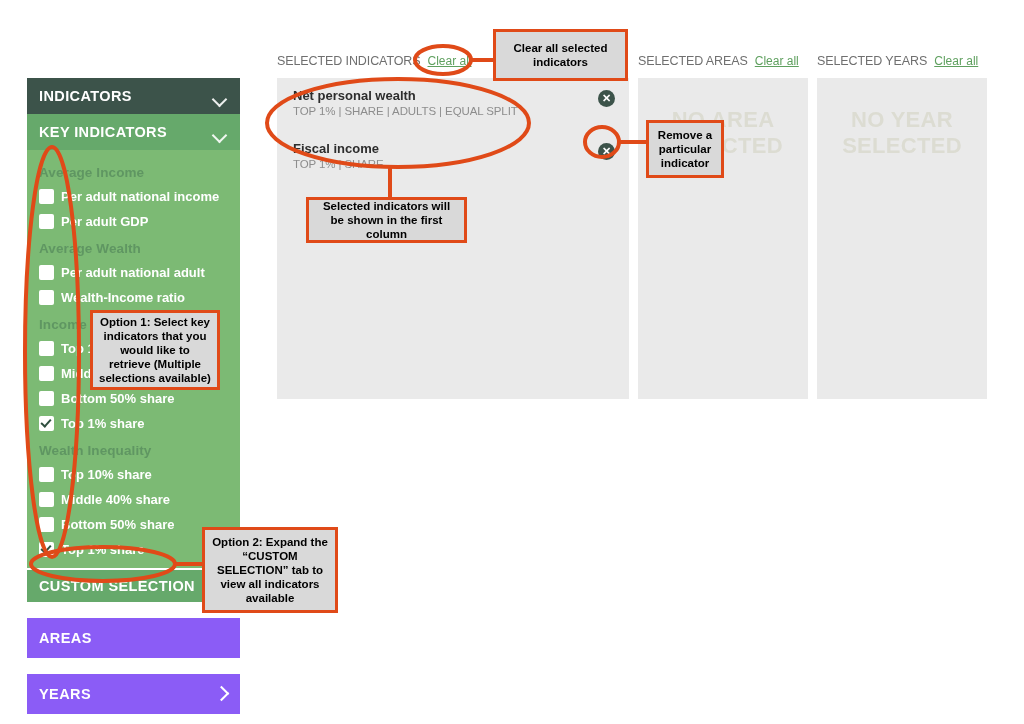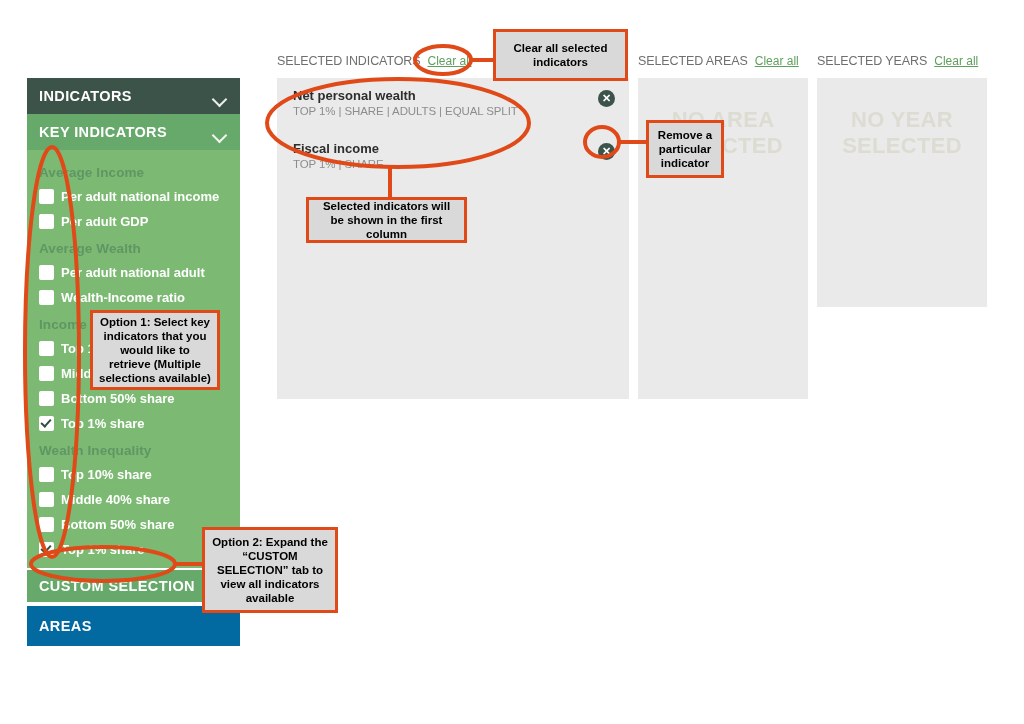--- a/index.html
+++ b/index.html
@@ -45,23 +45,23 @@
     border-right:2.6px solid #2f4f3f;border-bottom:2.6px solid #2f4f3f;
     transform:rotate(42deg);
   }
   .opt-lab{color:#ffffff;font-size:13px;font-weight:bold;white-space:nowrap;}
   .custom-sel{
     background:#66a96b;color:#fff;height:30px;display:flex;align-items:center;
     padding:1px 12px;font-size:14.5px;font-weight:bold;letter-spacing:.4px;
     border-top:2px solid #ffffff;
   }
   .big-tab{
-    background:#0369a1;color:#ffffff;height:40px;display:flex;align-items:center;
+    background:#8b5cf6;color:#ffffff;height:40px;display:flex;align-items:center;
     justify-content:space-between;padding:8px 12px;box-sizing:border-box;
-    font-size:14.5px;font-weight:bold;letter-spacing:.4px;margin-top:4px;
+    font-size:14.5px;font-weight:bold;letter-spacing:.4px;margin-top:16px;
   }
 
   
   .col{position:absolute;}
   .col-head{
     display:flex;align-items:baseline;gap:7px;height:16px;margin-bottom:8px;
   }
   .col-head .ttl{color:#6f6f6f;font-size:12.5px;letter-spacing:-.1px;}
   .col-head .clr{
     color:#5fa05f;font-size:12px;text-decoration:underline;cursor:pointer;
@@ -176,20 +176,24 @@
     </div>
 
     <div class="custom-sel">
       <span>CUSTOM SELECTION</span>
     </div>
 
     <div class="big-tab">
       <span>AREAS</span>
     </div>
 
+    <div class="big-tab">
+      <span>YEARS</span>
+      <span class="chev"><span class="chev-right"></span></span>
+    </div>
 
   </div>
 
   <div class="col" style="left:277px;top:54px;width:352px;">
     <div class="col-head">
       <span class="ttl">SELECTED INDICATORS</span>
       <span class="clr">Clear all</span>
     </div>
     <div class="col-box" style="height:321px;">
       <div class="ind-row">
@@ -216,21 +220,21 @@
         <div>SELECTED</div>
       </div>
     </div>
   </div>
 
   <div class="col" style="left:817px;top:54px;width:170px;">
     <div class="col-head">
       <span class="ttl">SELECTED YEARS</span>
       <span class="clr">Clear all</span>
     </div>
-    <div class="col-box" style="height:229px;">
+    <div class="col-box" style="height:321px;">
       <div class="empty-msg">
         <div>NO YEAR</div>
         <div>SELECTED</div>
       </div>
     </div>
   </div>
 
   <svg class="anno" viewBox="0 0 1024 724">
 
     <ellipse cx="52" cy="352" rx="27" ry="205" fill="none" stroke="#e04a18" stroke-width="4"></ellipse>

